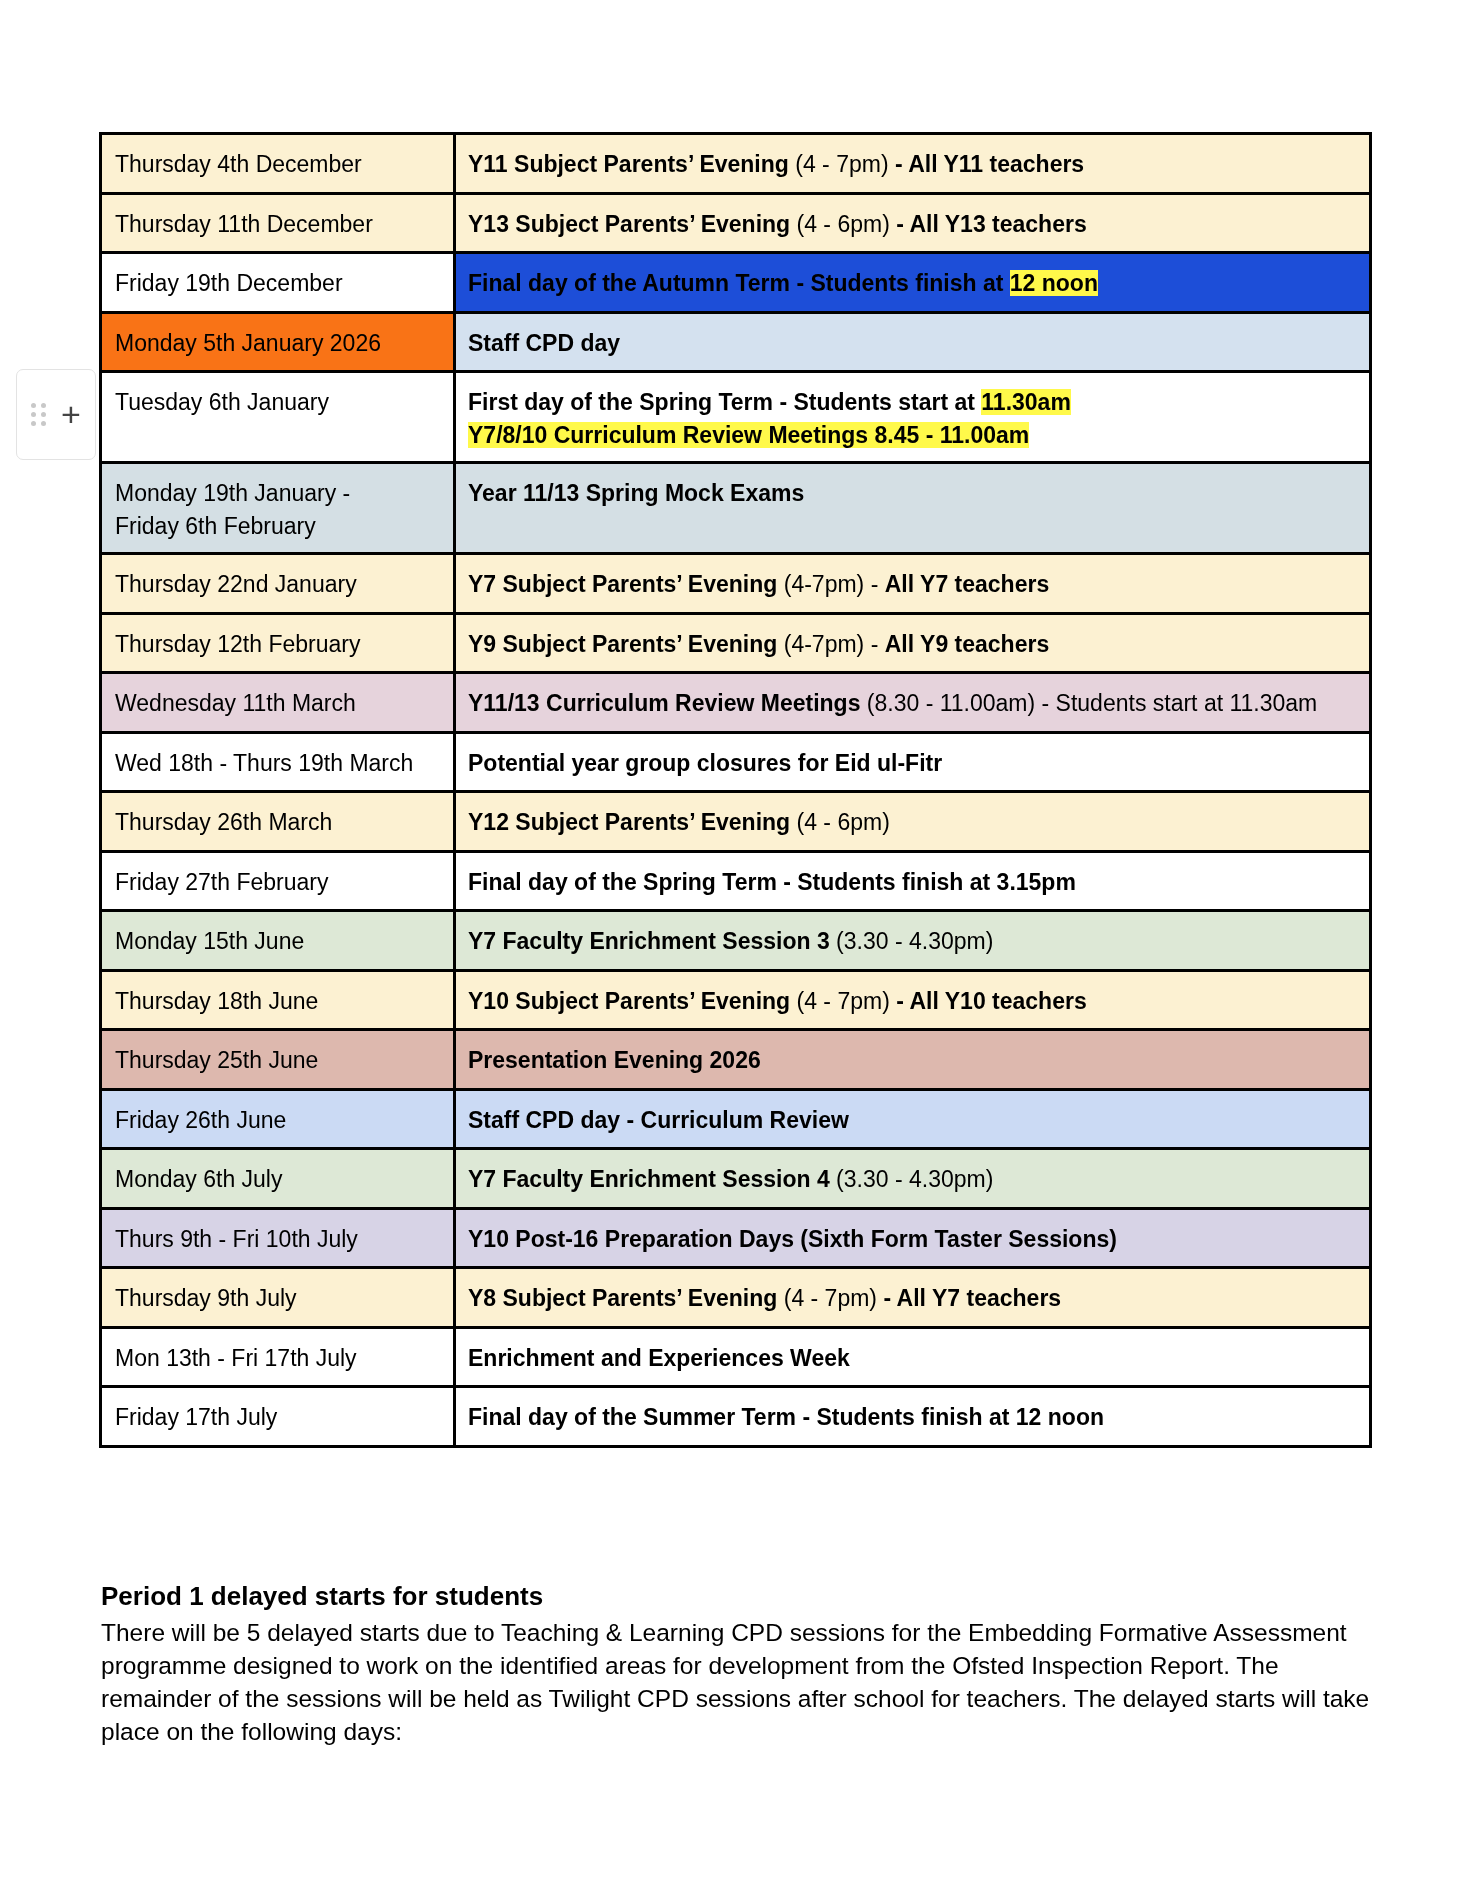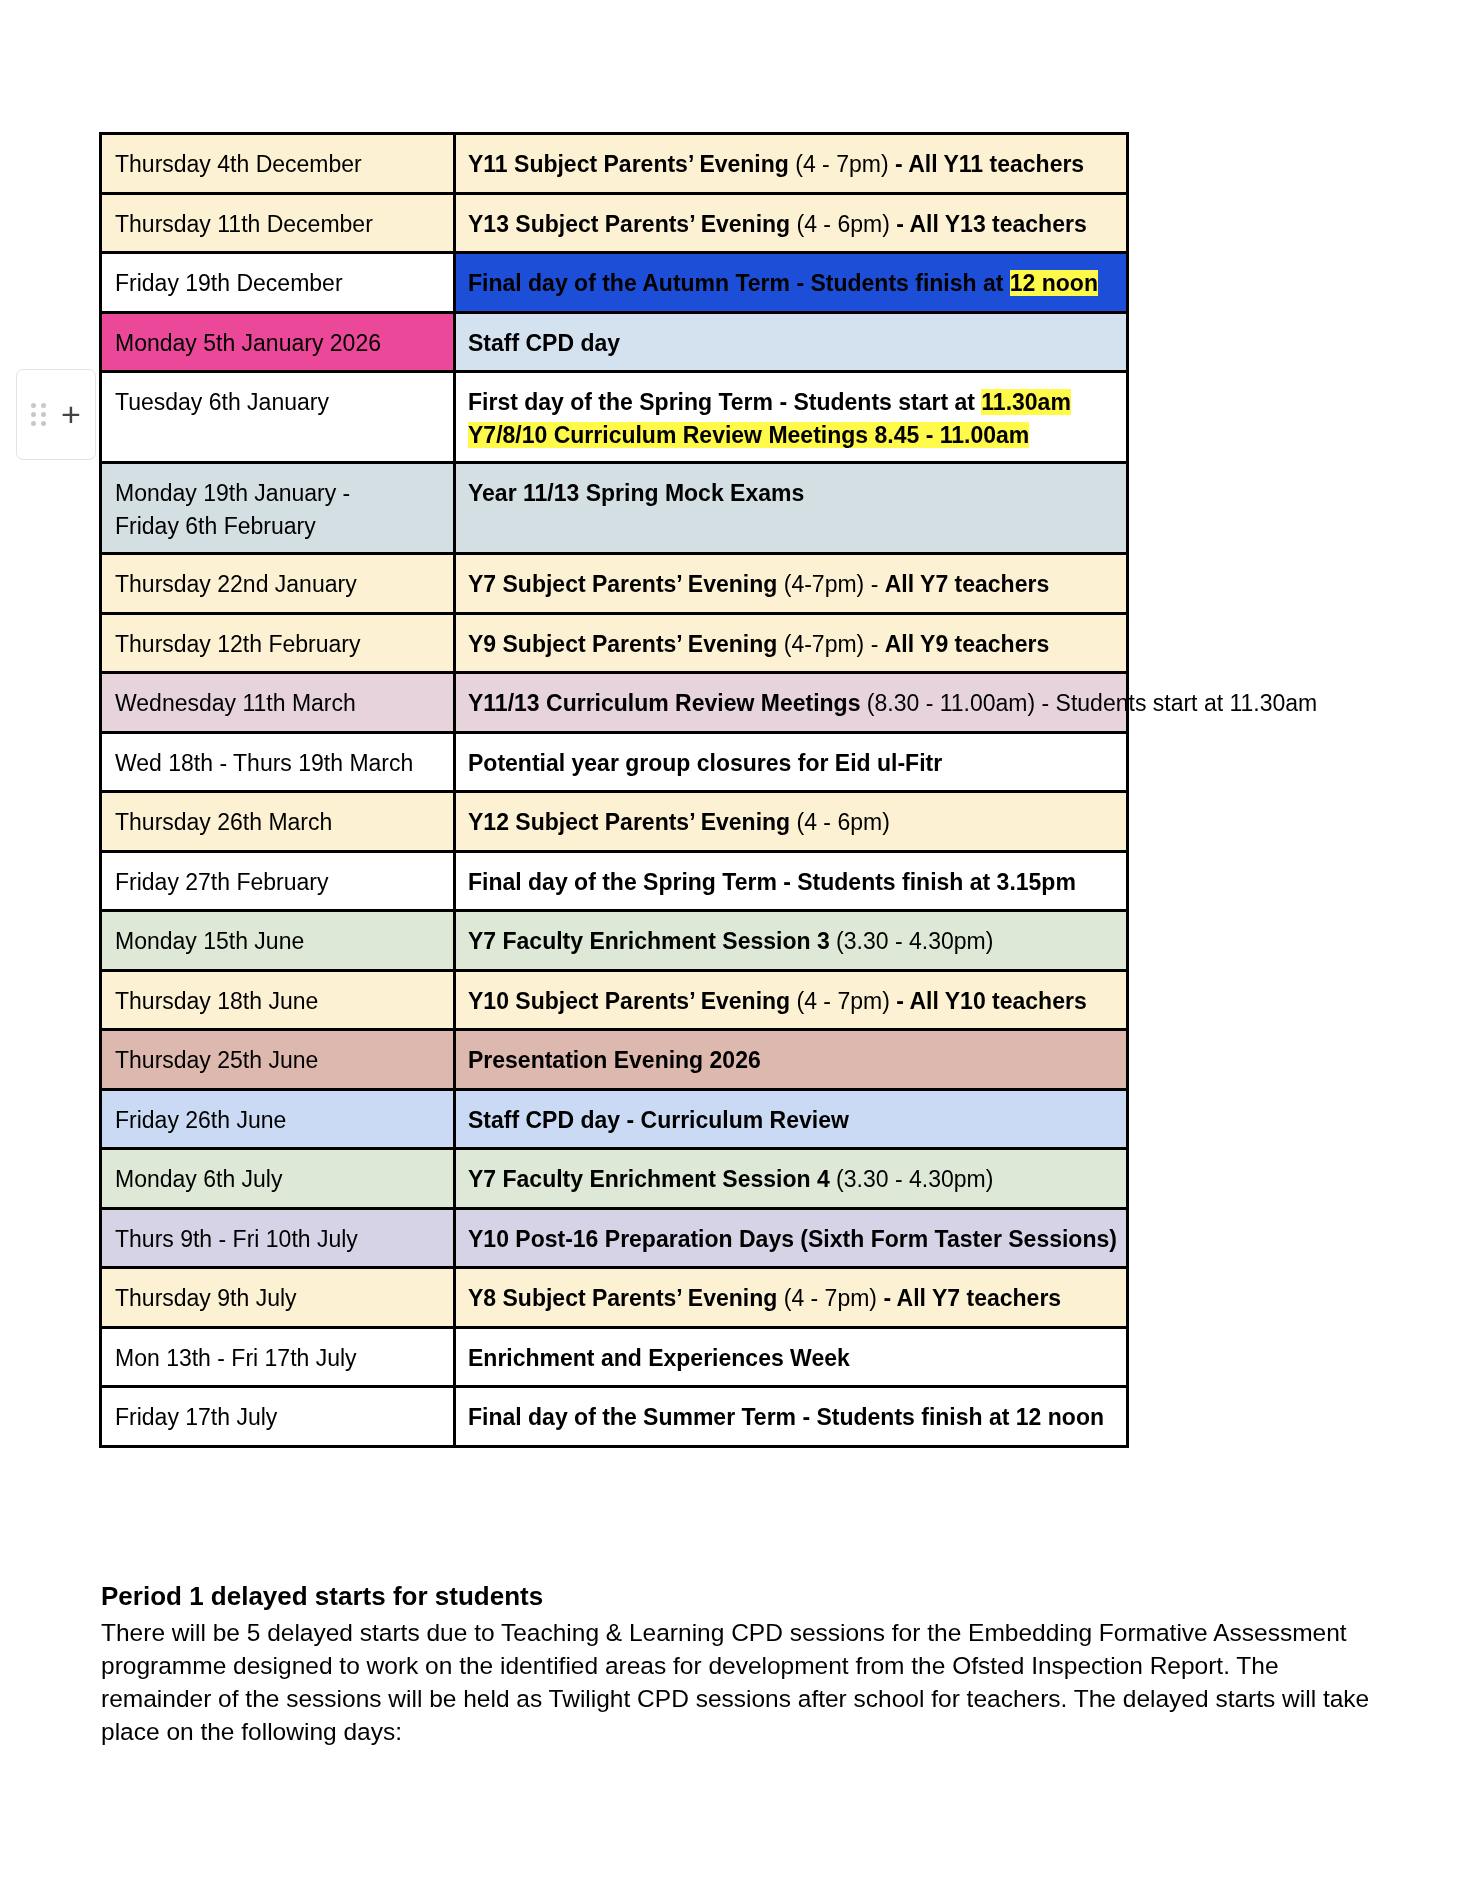--- a/index.html
+++ b/index.html
@@ -1,19 +1,19 @@
 <!DOCTYPE html>
 <html><head>
 <meta charset="utf-8">
 <style>
   html, body { margin: 0; padding: 0; background: #ffffff; }
   body { width: 1464px; height: 1892px; position: relative; overflow: hidden;
          font-family: "Liberation Sans", "DejaVu Sans", sans-serif; color: #000; }
   .page { position: absolute; left: 0; top: 0; width: 1464px; height: 1892px; background: #fff; }
-  table.cal { position: absolute; left: 99px; top: 132px; width: 1030px;
+  table.cal { position: absolute; left: 99px; top: 132px; width: 1273px;
               border-collapse: collapse; table-layout: fixed; }
   table.cal td { border: 3px solid #000; padding: 0 12px; vertical-align: top;
                  font-size: 23px; line-height: 33px; }
   table.cal td.date { width: 326px; padding-left: 13px; }
   table.cal tr { height: 59.5px; }
   table.cal tr.tall { height: 91px; }
   table.cal td .cellin { padding-top: 13px; }
   .b { font-weight: bold; }
   .hl { background: #fff94a; }
   .handle { position: absolute; left: 16px; top: 369px; width: 80px; height: 91px;
@@ -62,21 +62,21 @@
         </tr>
         <tr>
           <td class="date" style="background: rgb(255, 255, 255);">
             <div class="cellin"><span>Friday 19th December</span></div>
           </td>
           <td style="background: #1d4ed8;">
             <div class="cellin"><span class="b" style="white-space: pre;">Final day of the Autumn Term - Students finish at </span><span class="b hl" style="white-space: pre;">12 noon</span></div>
           </td>
         </tr>
         <tr>
-          <td class="date" style="background: #ec4899;">
+          <td class="date" style="background: #f97316;">
             <div class="cellin"><span>Monday 5th January 2026</span></div>
           </td>
           <td style="background: rgb(212, 225, 239);">
             <div class="cellin"><span class="b" style="white-space: pre;">Staff CPD day</span></div>
           </td>
         </tr>
         <tr class="tall">
           <td class="date" style="background: rgb(255, 255, 255);">
             <div class="cellin"><span>Tuesday 6th January</span></div>
           </td>

